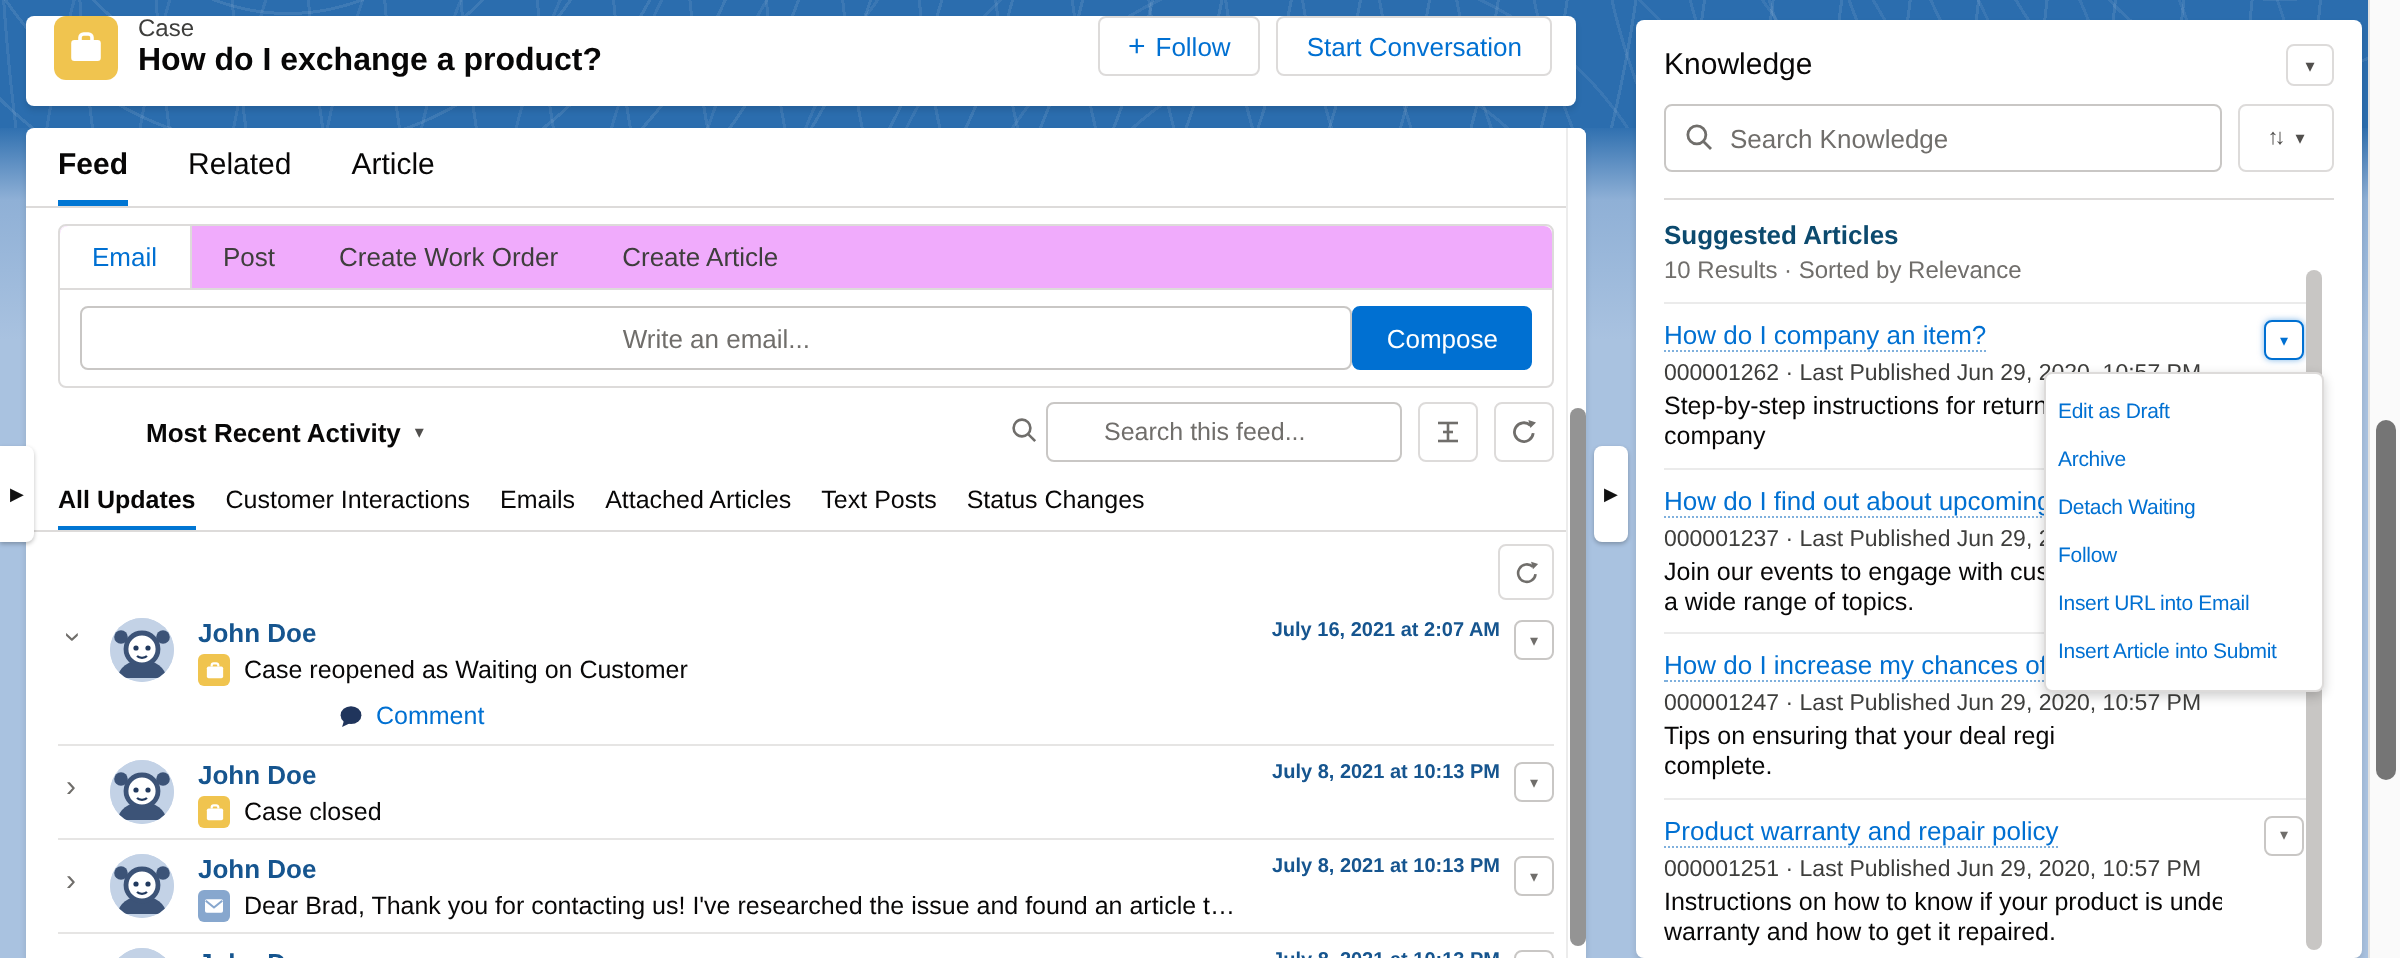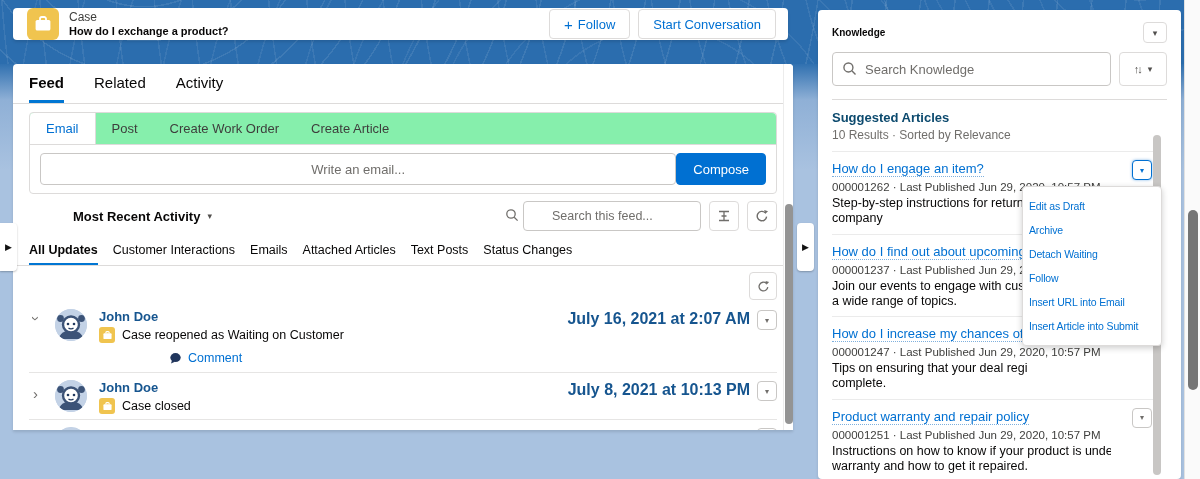--- a/index.html
+++ b/index.html
@@ -11,38 +11,38 @@
   }
   .top-band { position:absolute; left:0; top:0; right:0; height:64px; background-color:#2b6dae;
     background-image:
       repeating-radial-gradient(circle at 12% -150%, rgba(255,255,255,.09) 0 1.5px, transparent 1.5px 34px),
       repeating-radial-gradient(circle at 55% 260%, rgba(255,255,255,.07) 0 1.5px, transparent 1.5px 46px),
       repeating-radial-gradient(circle at 95% -120%, rgba(255,255,255,.08) 0 1.5px, transparent 1.5px 38px);
   }
   .card { position:absolute; background:#fff; border-radius:4px; box-shadow:0 2px 3px rgba(0,0,0,.12); }
 
   
-  #header-card { left:13px; top:8px; width:775px; height:32px; display:flex; align-items:center; padding:0 12px 0 14px; }
+  #header-card { left:13px; top:8px; width:775px; height:45px; display:flex; align-items:flex-start; padding:0 12px 0 14px; }
   .case-icon { width:32px; height:32px; border-radius:6px; background:#f0c44f; display:flex; align-items:center; justify-content:center; flex:0 0 auto; }
   .hdr-text { margin-left:10px; line-height:1.15; }
   .hdr-type { font-size:12px; color:#3e3e3c; }
-  .hdr-title { font-size:11px; font-weight:bold; color:#080707; }
+  .hdr-title { font-size:16px; font-weight:bold; color:#080707; }
   .hdr-btns { margin-left:auto; display:flex; gap:8px; }
   .btn-outline { display:flex; align-items:center; gap:5px; height:30px; padding:0 14px; background:#fff;
     border:1px solid #dddbda; border-radius:4px; color:#0070d2; font-size:13px; cursor:pointer; white-space:nowrap; }
   .plus-glyph { font-size:15px; line-height:1; }
 
   
-  #main-card { left:13px; top:64px; width:780px; height:366px; border-radius:4px 4px 0 0; overflow:hidden; }
+  #main-card { left:13px; top:64px; width:780px; height:415px; border-radius:4px 4px 0 0; overflow:hidden; }
   .record-tabs { display:flex; padding:0 16px; border-bottom:1px solid #dddbda; height:40px; }
   .record-tab { font-size:15px; color:#080707; line-height:37px; margin-right:30px; border-bottom:3px solid transparent; cursor:pointer; }
   .record-tab.active { font-weight:bold; border-bottom-color:#0176d3; }
 
   .publisher { margin:8px 16px 0; border:1px solid #dddbda; border-radius:4px; background:#fff; }
-  .pub-tabs { display:flex; background:#86efac; border-bottom:1px solid #dddbda; border-radius:4px 4px 0 0; height:32px; }
+  .pub-tabs { display:flex; background:#f0abfc; border-bottom:1px solid #dddbda; border-radius:4px 4px 0 0; height:32px; }
   .pub-tab { font-size:13px; color:#3e3e3c; padding:0 16px; line-height:31px; cursor:pointer; white-space:nowrap; }
   .pub-tab.active { background:#fff; color:#0070d2; border-right:1px solid #dddbda; border-radius:4px 0 0 0; }
   .pub-body { display:flex; gap:0; padding:8px 10px; }
   .email-input { flex:1; height:32px; border:1px solid #c9c7c5; border-radius:4px; font-size:13px; text-align:center; color:#444; outline:none; font-family:inherit; }
   .email-input::placeholder { color:#706e6b; text-align:center; }
   .btn-brand { height:32px; padding:0 16px; background:#0070d2; border:1px solid #0070d2; border-radius:4px; color:#fff; font-size:13px; cursor:pointer; white-space:nowrap; }
 
   .feed-controls { display:flex; align-items:center; padding:7px 16px 6px;margin-left:44px; }
   .sort-selector { display:flex; align-items:center; gap:7px; font-size:13px; font-weight:bold; color:#080707; cursor:pointer; }
   .tri-dn { font-size:9px; color:#514f4d; }
@@ -71,38 +71,38 @@
   .fi-main { flex:1; min-width:0; }
   .fi-author { font-size:13px; font-weight:bold; color:#16558f; cursor:pointer; }
   .fi-line { display:flex; align-items:center; gap:7px; margin-top:3px; font-size:12.5px; color:#080707;
     white-space:nowrap; overflow:hidden; text-overflow:ellipsis; }
   .mini-icon { width:16px; height:16px; border-radius:3px; flex:0 0 auto; display:flex; align-items:center; justify-content:center; }
   .mini-icon svg { display:none; }
   .mini-icon.icn-case { background:#f0c44f; } .mini-icon.icn-case .svg-case { display:block; }
   .mini-icon.icn-email { background:#87a7ce; } .mini-icon.icn-email .svg-email { display:block; }
   .fi-text { overflow:hidden; text-overflow:ellipsis; }
   .fi-right { display:flex; align-items:flex-start; gap:7px; margin-left:12px; flex:0 0 auto; padding-top:1px; }
-  .fi-date { font-size:16px; font-weight:bold; color:#16558f; white-space:nowrap; }
+  .fi-date { font-size:10px; font-weight:bold; color:#16558f; white-space:nowrap; }
   .dd-btn { width:20px; height:20px; background:#fff; border:1px solid #c9c7c5; border-radius:4px; color:#706e6b;
     font-size:8px; display:flex; align-items:center; justify-content:center; cursor:pointer; }
   .fi-action { display:flex; align-items:center; gap:6px; margin:8px 0 2px 70px; font-size:12.5px; color:#0070d2; cursor:pointer; }
 
   .mid-scrollbar { position:absolute; right:0; top:0; bottom:0; width:10px; background:#fff; border-left:1px solid #ececec; }
   .mid-thumb { position:absolute; left:1px; width:8px; top:140px; bottom:6px; background:#949494; border-radius:4px; }
 
   
   .gutter-handle { position:absolute; width:17px; height:48px; background:#fff; border-radius:4px; box-shadow:0 1px 2px rgba(0,0,0,.25);
     display:flex; align-items:center; justify-content:center; font-size:9px; color:#111; cursor:pointer; z-index:3; }
   #left-handle { left:0px; top:223px; border-radius:0 4px 4px 0; }
   #mid-handle { left:797px; top:223px; }
 
   
   #right-card { left:818px; top:10px; width:363px; height:469px; overflow:hidden; padding:12px 14px; }
   .k-head { display:flex; align-items:center; justify-content:space-between; margin-bottom:9px; }
-  .k-title { font-size:10px; font-weight:bold; }
+  .k-title { font-size:15px; font-weight:normal; }
   .k-head-btn { width:24px; height:21px; background:#fff; border:1px solid #dddbda; border-radius:4px; color:#514f4d;
     font-size:9px; display:flex; align-items:center; justify-content:center; cursor:pointer; }
   .k-search-row { display:flex; gap:8px; }
   .k-search-wrap { position:relative; flex:1; }
   .k-search { width:100%; height:34px; border:1px solid #c9c7c5; border-radius:4px; padding:0 8px 0 32px; font-size:13px; outline:none; font-family:inherit; }
   .k-search-glyph { position:absolute; left:10px; top:9px; }
   .k-sort-btn { width:48px; height:34px; background:#fff; border:1px solid #dddbda; border-radius:4px;
     display:flex; align-items:center; justify-content:center; gap:5px; color:#514f4d; cursor:pointer; }
   .updown { font-size:11px; letter-spacing:-2px; padding-right:2px; }
   .k-divider { height:1px; background:#dddbda; margin:13px 0 10px; }
@@ -157,21 +157,21 @@
 </div>
 
 <div id="main-card" class="card">
 
   <div class="record-tabs">
 
       <div class="record-tab active">Feed</div>
 
       <div class="record-tab">Related</div>
 
-      <div class="record-tab">Activity</div>
+      <div class="record-tab">Article</div>
 
   </div>
 
   <div class="publisher">
     <div class="pub-tabs">
 
         <div class="pub-tab active">Email</div>
 
         <div class="pub-tab">Post</div>
 
@@ -418,21 +418,21 @@
       <span class="tri-dn">▾</span>
     </button>
   </div>
   <div class="k-divider"></div>
   <div class="k-section-title">Suggested Articles</div>
   <div class="k-results">10 Results · Sorted by Relevance</div>
 
   <div class="k-list">
 
       <div class="k-article">
-        <span class="k-art-title">How do I engage an item?</span>
+        <span class="k-art-title">How do I company an item?</span>
         <div class="k-meta">000001262 · Last Published Jun 29, 2020, 10:57 PM</div>
         <div class="k-body">
           <div>Step-by-step instructions for return</div>
           <div>company</div>
         </div>
         <button class="k-menu-btn active">▾</button>
       </div>
 
       <div class="k-article">
         <span class="k-art-title">How do I find out about upcoming e</span>

